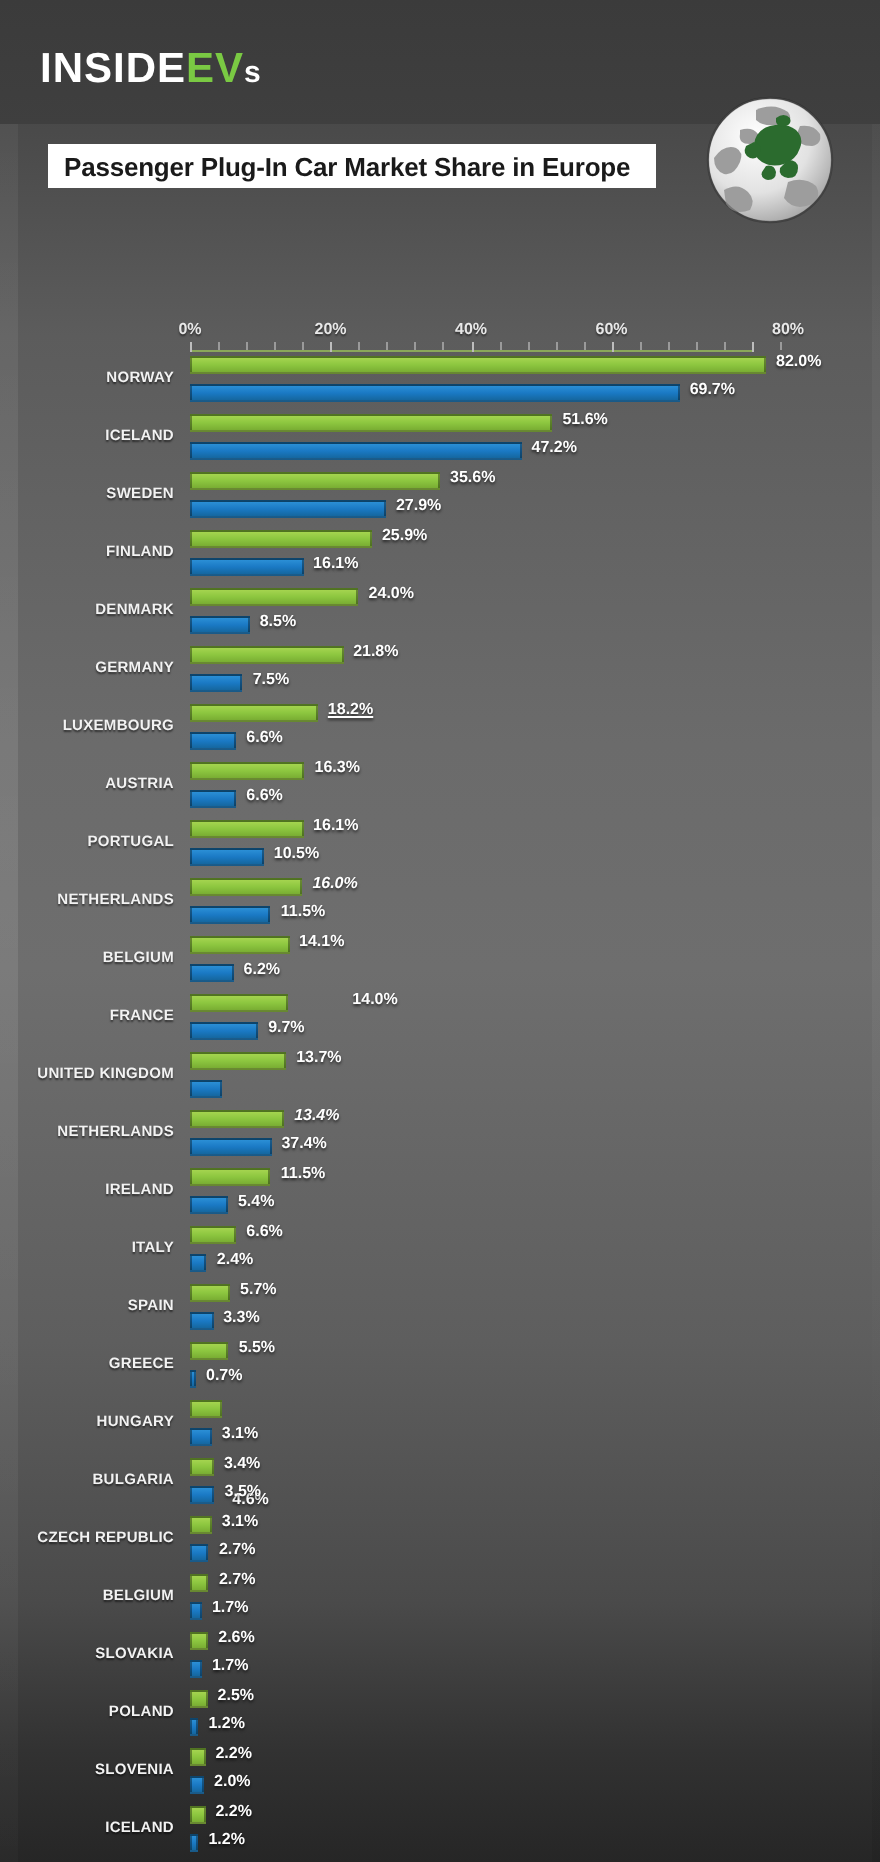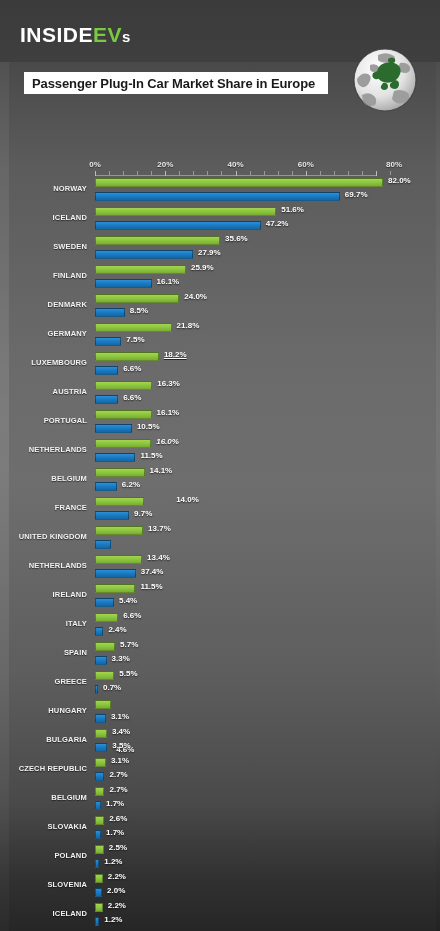--- a/index.html
+++ b/index.html
@@ -381,21 +381,21 @@
           <div class="bar-wrap b2020">
             <div class="bar b" style="width: 15.8063px;"></div>
           </div>
         </div>
       </div>
       <div class="row">
         <div class="row-label">NETHERLANDS</div>
         <div class="bars">
           <div class="bar-wrap b2021">
             <div class="bar g" style="width: 47.0675px;"></div>
-            <div class="bar-value" style="left: 52.0675px;">13.4%</div>
+            <div class="bar-value" style="left: 52.0675px; font-style: italic;">13.4%</div>
           </div>
           <div class="bar-wrap b2020">
             <div class="bar b" style="width: 40.745px;"></div>
             <div class="bar-value" style="left: 45.745px;">37.4%</div>
           </div>
         </div>
       </div>
       <div class="row">
         <div class="row-label">IRELAND</div>
         <div class="bars">

